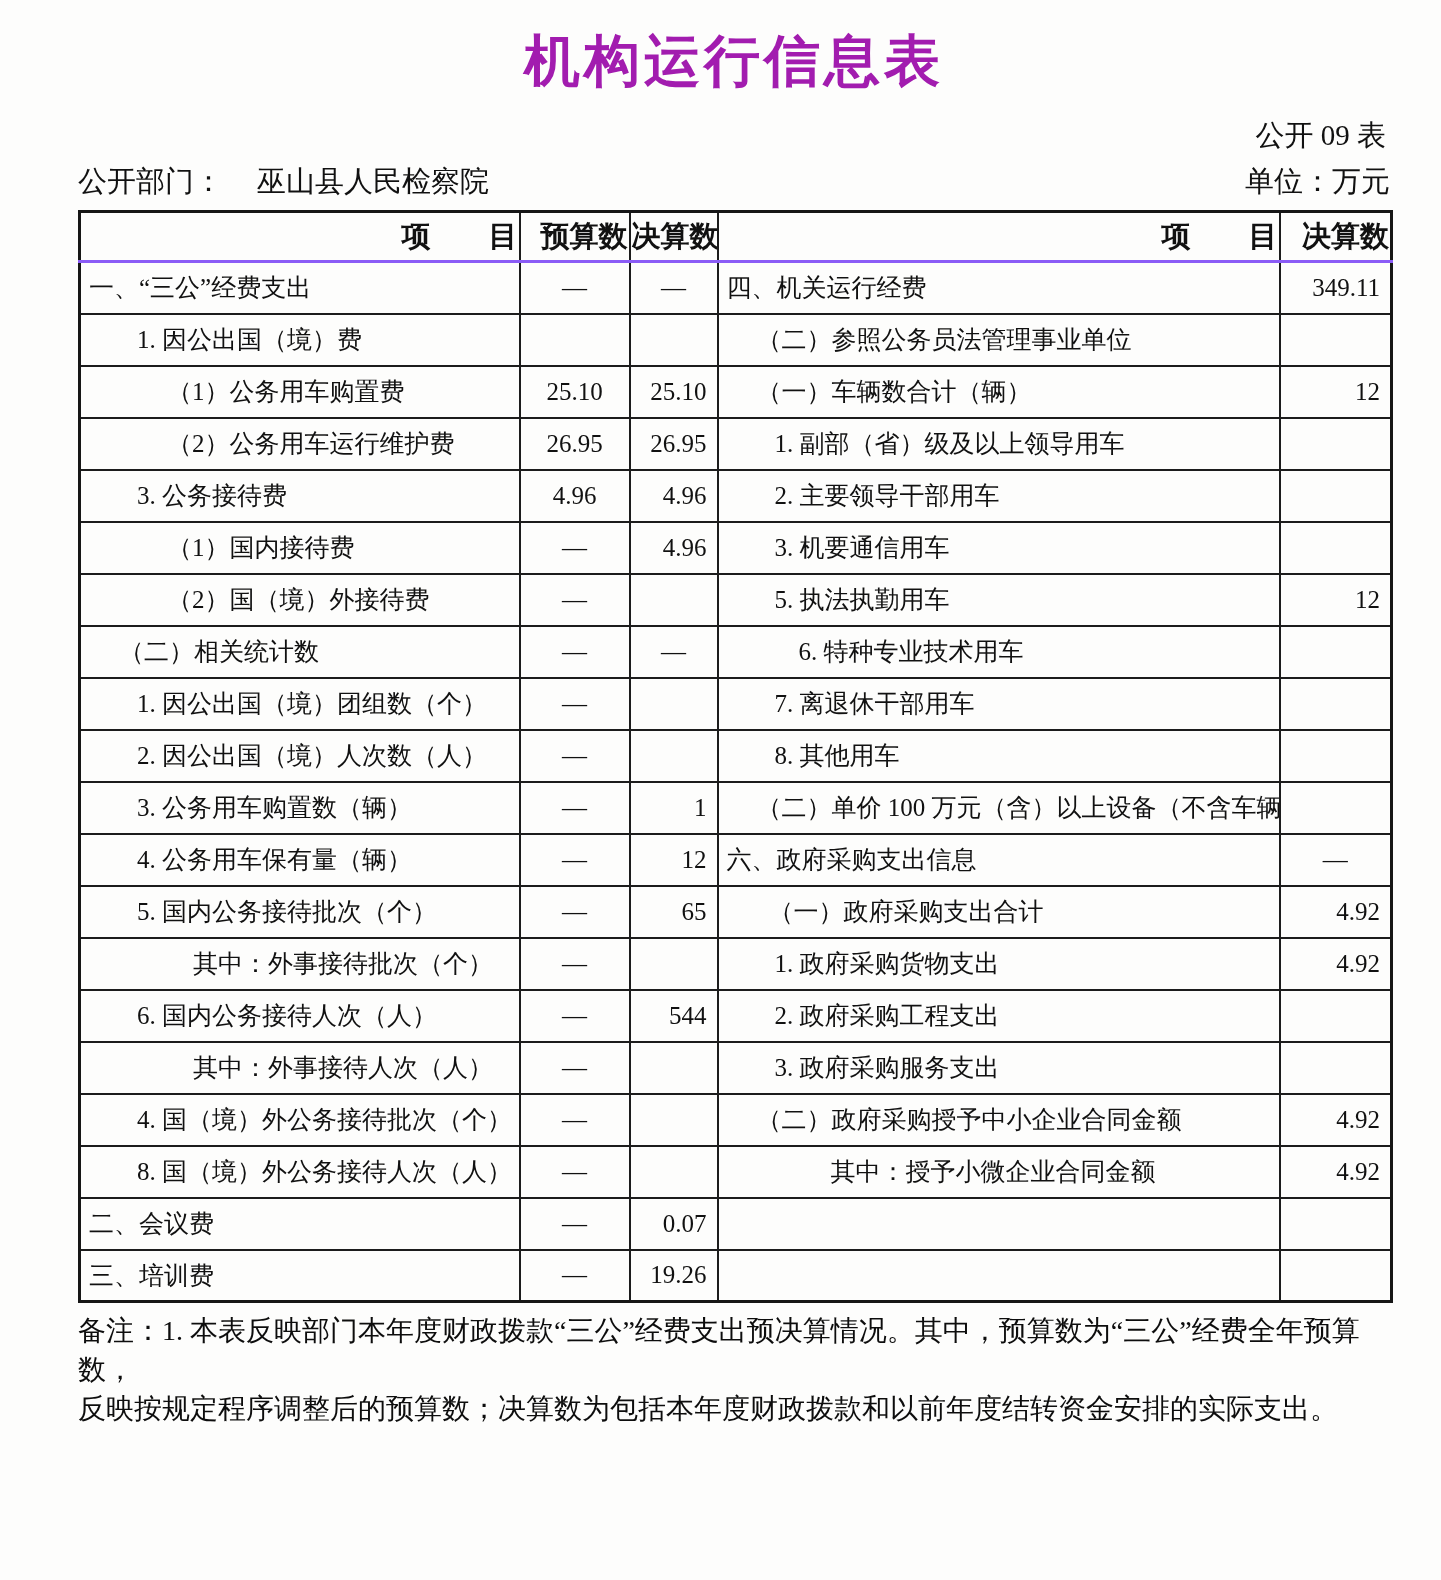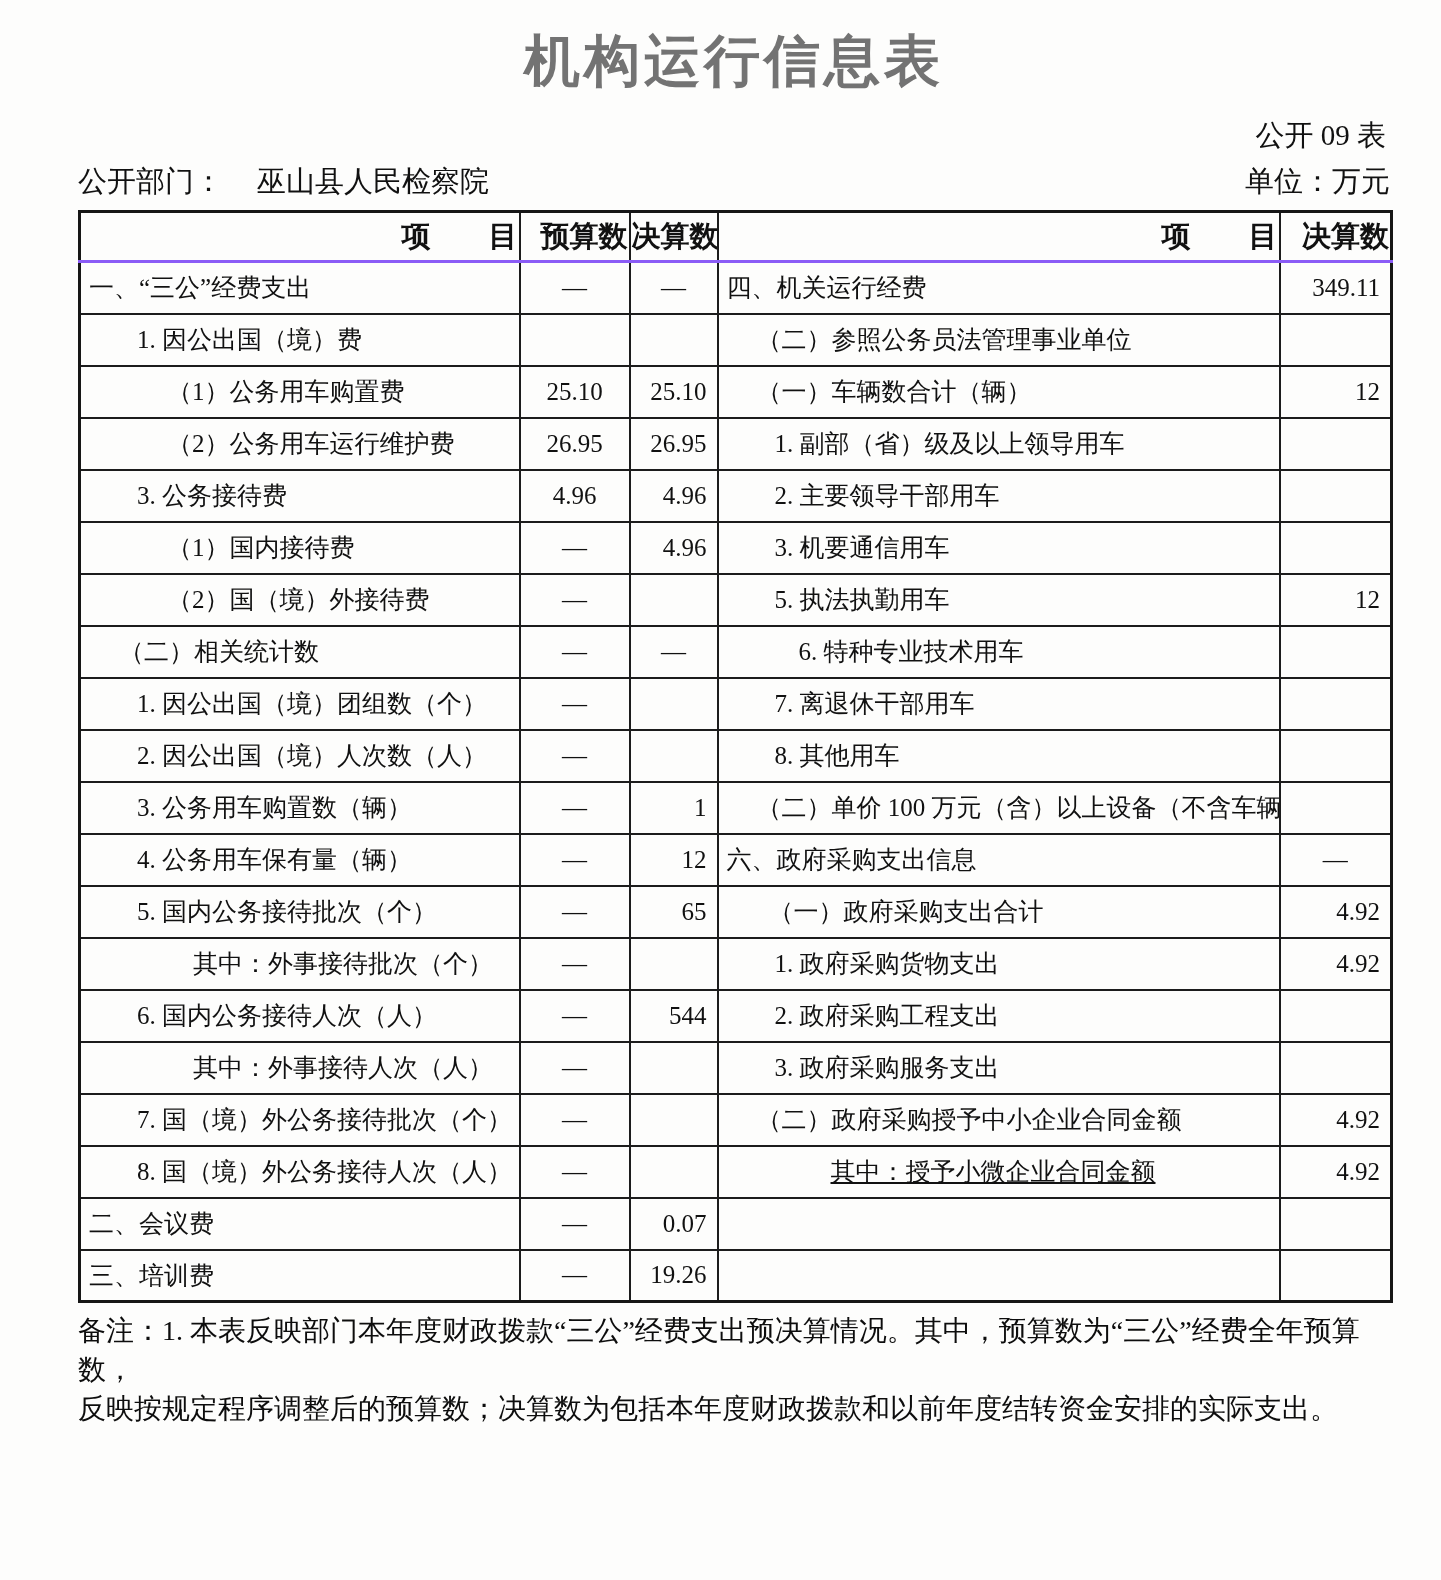--- a/index.html
+++ b/index.html
@@ -4,21 +4,21 @@
 <style>
   html,body{margin:0;padding:0;background:#e8e8e8;}
   .page{
     width:1441px;height:1580px;background:#fdfdfc;position:relative;
     font-family:"Liberation Serif","DejaVu Serif",serif;color:#111;
     overflow:hidden;
   }
   .title{
     margin:0;padding-top:24px;width:1312px;margin-left:78px;
     text-align:center;font-size:56px;font-weight:900;letter-spacing:4px;
-    color:#737373;
+    color:#a21caf;
   }
   .form-no{
     width:1312px;margin-left:78px;margin-top:16px;
     text-align:right;font-size:29px;padding-right:4px;box-sizing:border-box;
   }
   .meta-row{
     width:1312px;margin-left:78px;margin-top:6px;margin-bottom:8px;
     display:flex;justify-content:space-between;align-items:flex-end;
     font-size:29px;
   }
@@ -186,31 +186,31 @@
           <td class="val v-center"></td>
         </tr>
         <tr>
           <td class="lbl" style="padding-left: 112px;">其中：外事接待人次（人）</td>
           <td class="val v-center">—</td>
           <td class="val v-center"></td>
           <td class="lbl" style="padding-left: 56px;">3. 政府采购服务支出</td>
           <td class="val v-center"></td>
         </tr>
         <tr>
-          <td class="lbl" style="padding-left: 56px;">7. 国（境）外公务接待批次（个）</td>
+          <td class="lbl" style="padding-left: 56px;">4. 国（境）外公务接待批次（个）</td>
           <td class="val v-center">—</td>
           <td class="val v-center"></td>
           <td class="lbl" style="padding-left: 38px;">（二）政府采购授予中小企业合同金额</td>
           <td class="val v-right">4.92</td>
         </tr>
         <tr>
           <td class="lbl" style="padding-left: 56px;">8. 国（境）外公务接待人次（人）</td>
           <td class="val v-center">—</td>
           <td class="val v-center"></td>
-          <td class="lbl" style="padding-left: 112px; text-decoration: underline;">其中：授予小微企业合同金额</td>
+          <td class="lbl" style="padding-left: 112px;">其中：授予小微企业合同金额</td>
           <td class="val v-right">4.92</td>
         </tr>
         <tr>
           <td class="lbl" style="padding-left: 8px;">二、会议费</td>
           <td class="val v-center">—</td>
           <td class="val v-right">0.07</td>
           <td class="lbl" style="padding-left: 8px;"></td>
           <td class="val v-center"></td>
         </tr>
         <tr>

